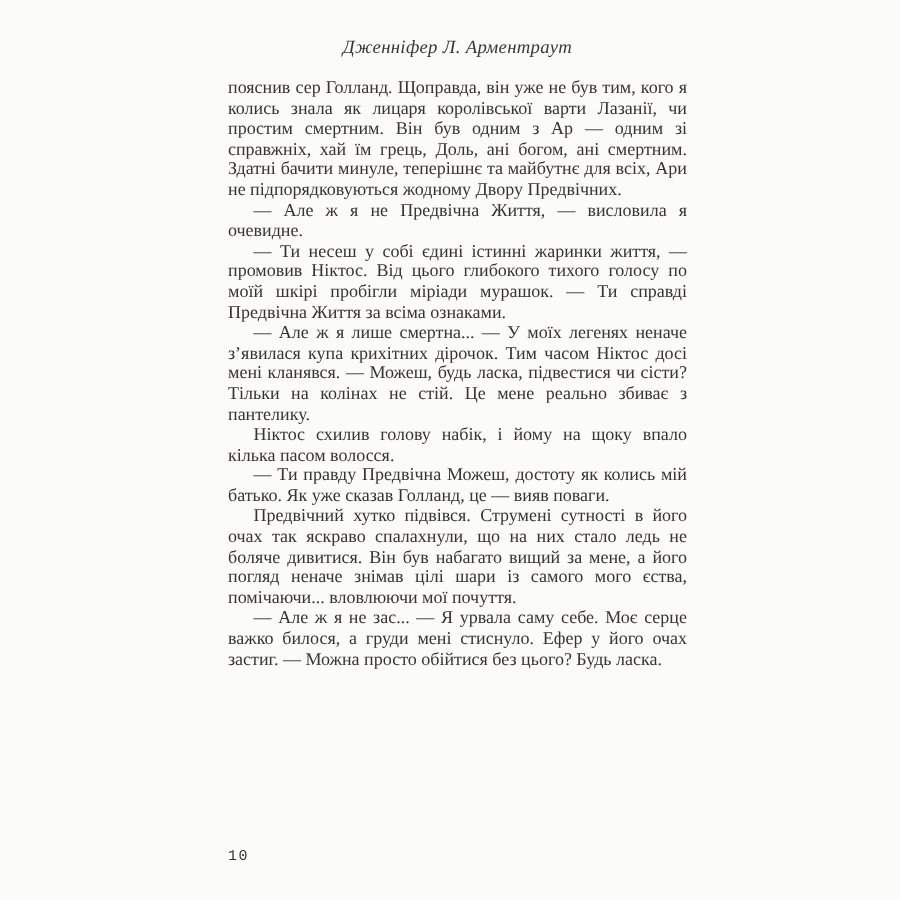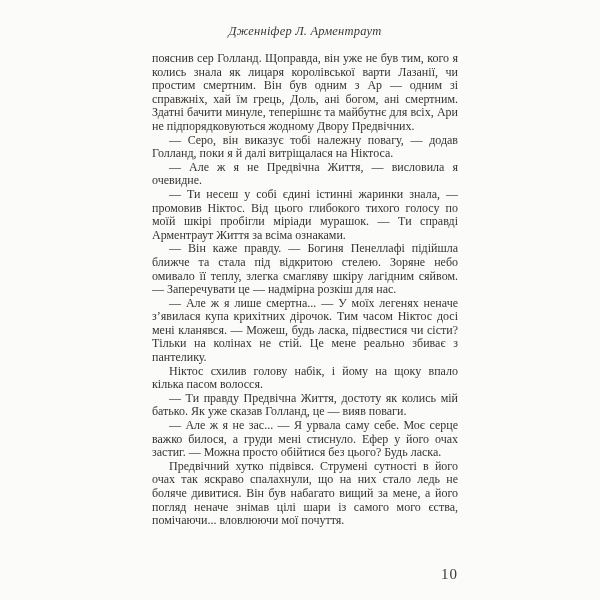--- a/index.html
+++ b/index.html
@@ -49,39 +49,38 @@
   .page-body p.indent {
     text-indent: 17px;
   }
   .it {
   }
   .page-number {
     position: absolute;
     top: 566px;
     left: 152px;
     width: 306px;
-    text-align: right;
-    font-size: 15px;
+    text-align: left;
+    font-size: 10px;
     letter-spacing: 1px;
     color: #3b3833;
+    font-family: Liberation Mono, monospace;
   }
 </style>
 </head>
 <body>
 
 <div class="book-page" style="background: rgb(251, 251, 249); color: rgb(55, 51, 46);">
   <div class="running-header">Дженніфер Л. Арментраут</div>
 
   <div class="page-body" lang="uk">
       <p><span>пояснив сер Голланд. Щоправда, він уже не був тим, кого я колись знала як лицаря королівської варти Лазанії, чи простим смертним. Він був одним з Ар — одним зі справжніх, хай їм грець, </span><span class="it">Доль</span><span>, ані богом, ані смертним. Здатні бачити минуле, теперішнє та майбутнє для всіх, Ари не підпорядковуються жодному Двору Предвічних.</span></p>
-      <p class="indent"><span>— Серо, він виказує тобі належну повагу, — додав Голланд, поки я й далі витріщалася на Ніктоса.</span></p>
       <p class="indent"><span>— Але ж я не Предвічна Життя, — висловила я очевидне.</span></p>
-      <p class="indent"><span>— Ти несеш у собі єдині істинні жаринки знала, — промовив Ніктос. Від цього глибокого тихого голосу по моїй шкірі пробігли міріади мурашок. — Ти </span><span class="it">справді</span><span> Арментраут Життя за всіма ознаками.</span></p>
-      <p class="indent"><span>— Він каже правду. — Богиня Пенеллафі підійшла ближче та стала під відкритою стелею. Зоряне небо омивало її теплу, злегка смагляву шкіру лагідним сяйвом. — Заперечувати це — надмірна розкіш для нас.</span></p>
+      <p class="indent"><span>— Ти несеш у собі єдині істинні жаринки життя, — промовив Ніктос. Від цього глибокого тихого голосу по моїй шкірі пробігли міріади мурашок. — Ти </span><span class="it">справді</span><span> Предвічна Життя за всіма ознаками.</span></p>
       <p class="indent"><span>— Але ж я лише смертна... — У моїх легенях неначе з’явилася купа крихітних дірочок. Тим часом Ніктос </span><span class="it">досі</span><span> мені кланявся. — Можеш, будь ласка, підвестися чи сісти? Тільки на колінах не стій. Це мене реально збиває з пантелику.</span></p>
       <p class="indent"><span>Ніктос схилив голову набік, і йому на щоку впало кілька пасом волосся.</span></p>
-      <p class="indent"><span>— Ти </span><span class="it">правду</span><span> Предвічна Життя, достоту як колись мій батько. Як уже сказав Голланд, це — вияв поваги.</span></p>
+      <p class="indent"><span>— Ти </span><span class="it">правду</span><span> Предвічна Можеш, достоту як колись мій батько. Як уже сказав Голланд, це — вияв поваги.</span></p>
+      <p class="indent"><span>Предвічний хутко підвівся. Струмені сутності в його очах так яскраво спалахнули, що на них стало ледь не боляче дивитися. Він був набагато вищий за мене, а його погляд неначе знімав цілі шари із самого мого єства, помічаючи... </span><span class="it">вловлюючи</span><span> мої почуття.</span></p>
       <p class="indent"><span>— Але ж я не зас... — Я урвала саму себе. Моє серце важко билося, а груди мені стиснуло. Ефер у його очах застиг. — Можна просто обійтися без цього? Будь ласка.</span></p>
-      <p class="indent"><span>Предвічний хутко підвівся. Струмені сутності в його очах так яскраво спалахнули, що на них стало ледь не боляче дивитися. Він був набагато вищий за мене, а його погляд неначе знімав цілі шари із самого мого єства, помічаючи... </span><span class="it">вловлюючи</span><span> мої почуття.</span></p>
     </div>
 
   <div class="page-number">10</div>
 </div>
 
 </body></html>

